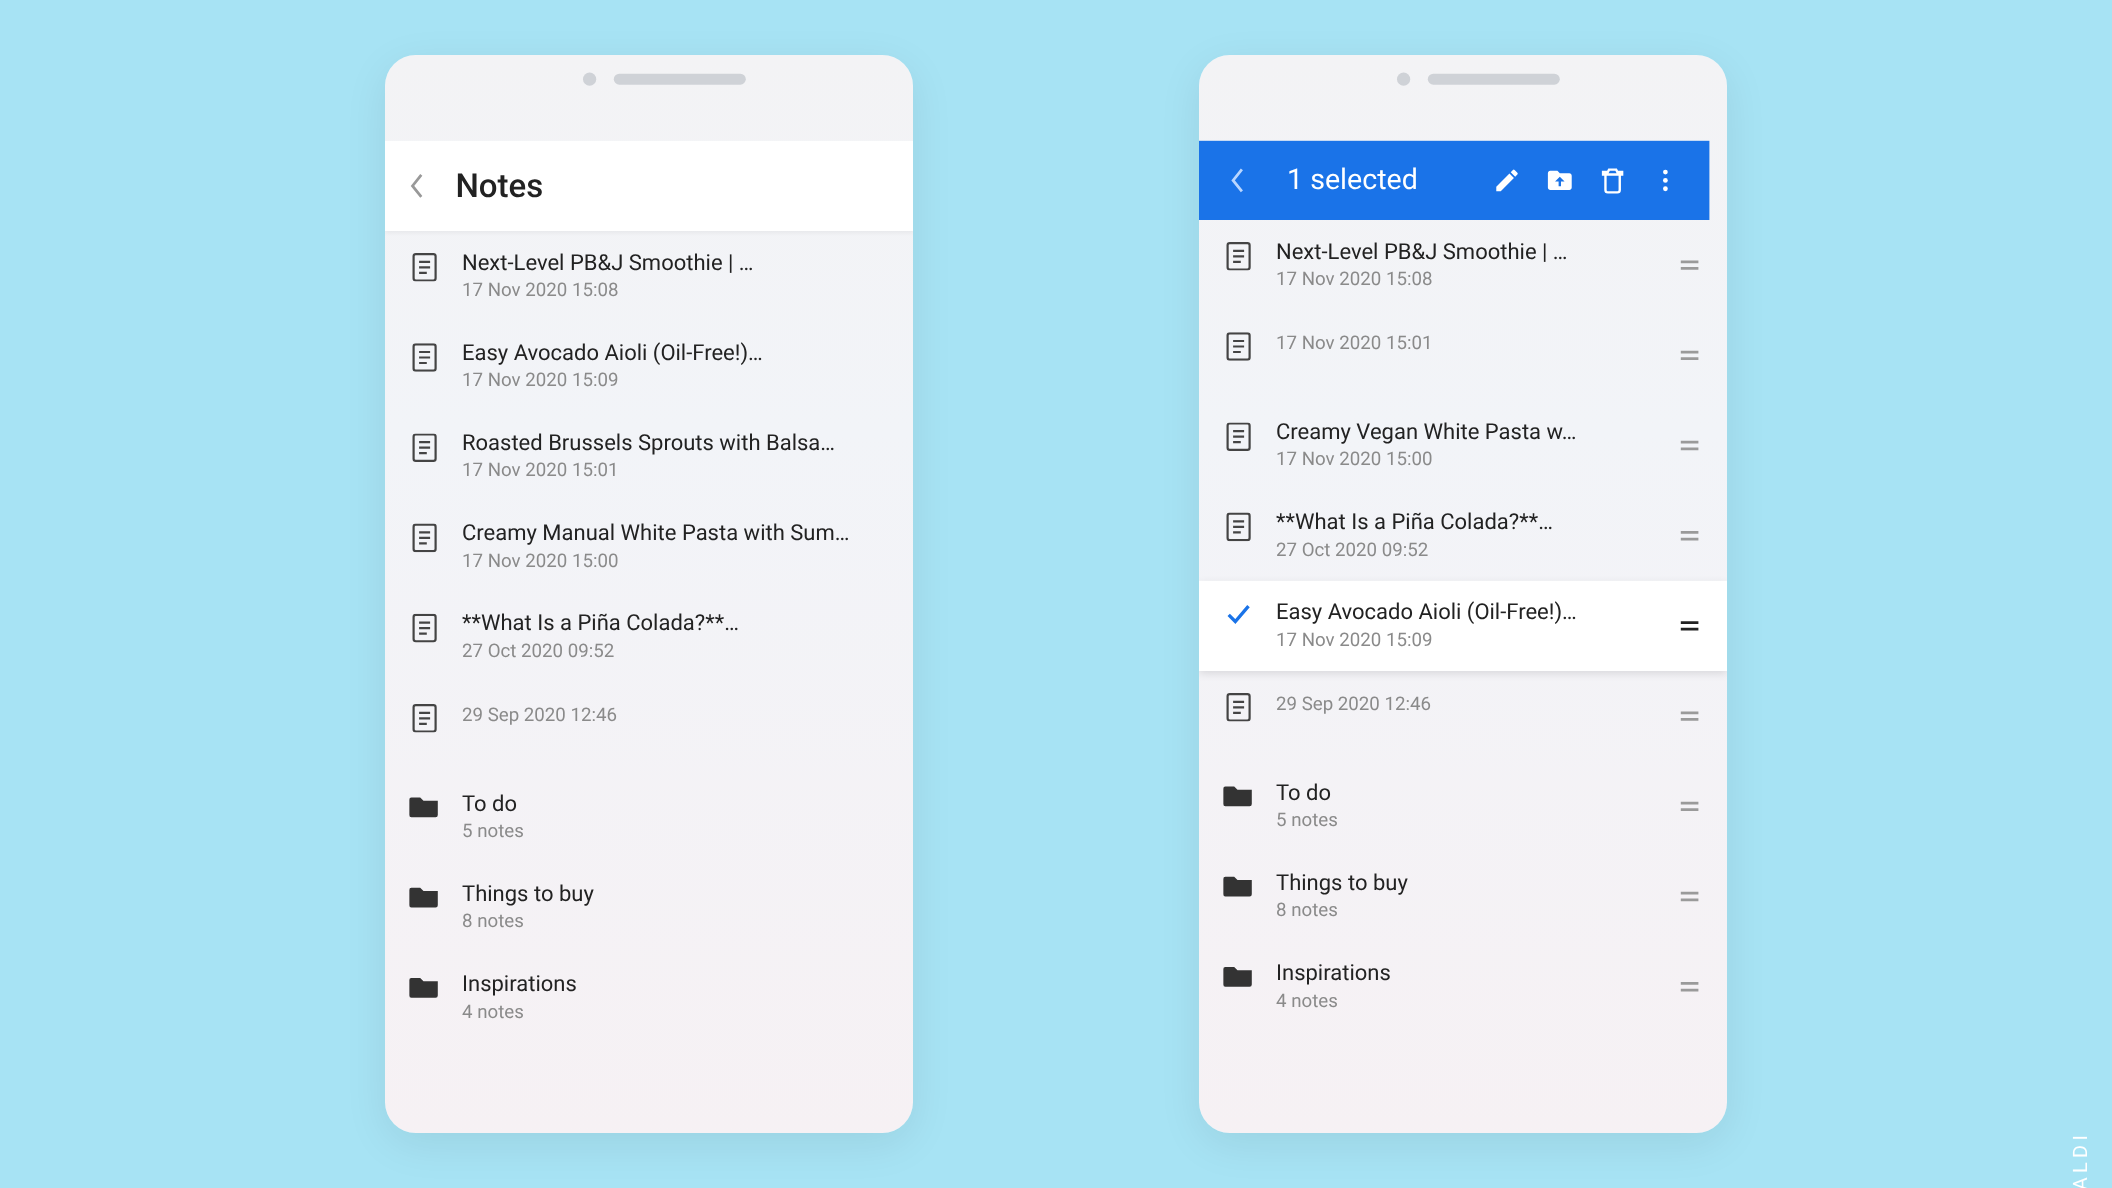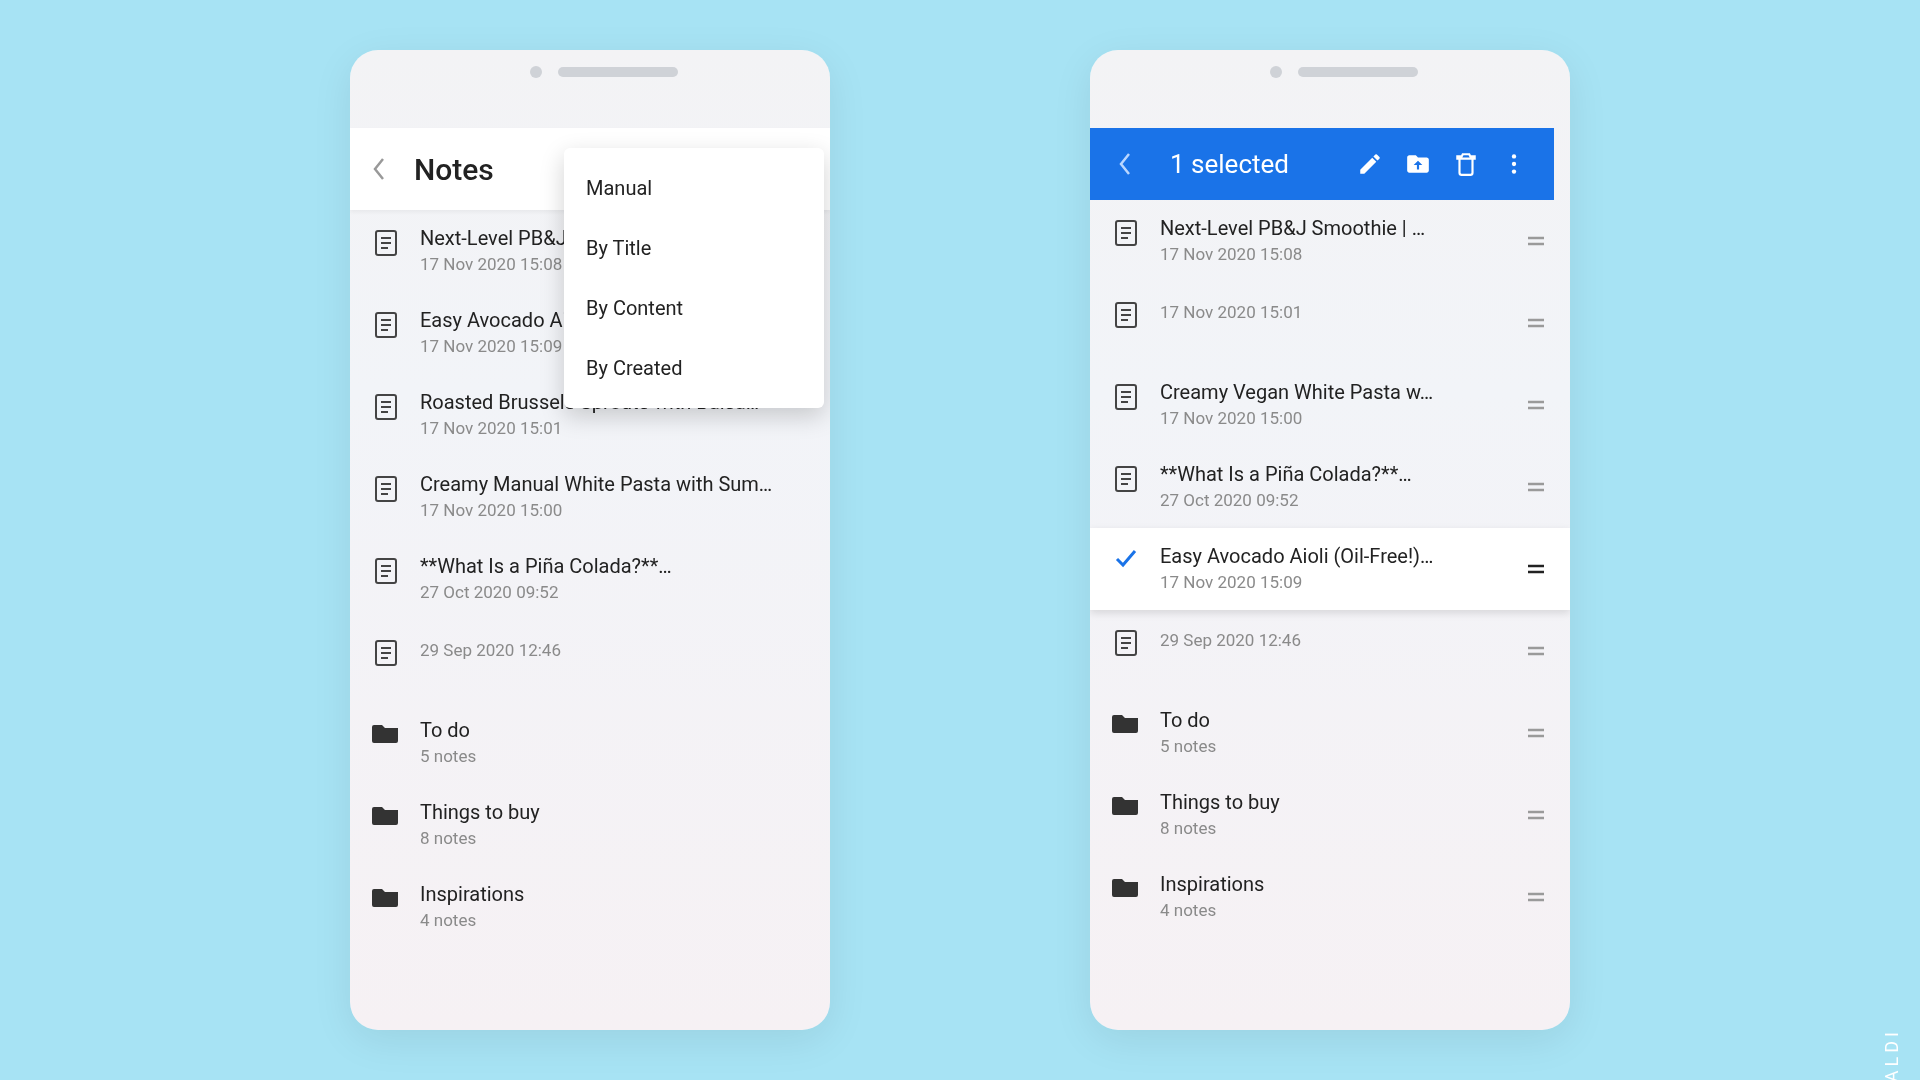--- a/index.html
+++ b/index.html
@@ -293,26 +293,20 @@
             <path d="M2 3h8l3 3h13v13a2 2 0 0 1-2 2H2a2 2 0 0 1-2-2V5a2 2 0 0 1 2-2z" fill="#333"></path>
           </svg>
         </div>
         <div class="row-body">
           <div class="row-title">Inspirations</div>
           <div class="row-sub">4 notes</div>
         </div>
       </div>
     </div>
 
-  <div class="dropdown" id="sort-dropdown">
-      <div class="dd-item">Manual</div>
-      <div class="dd-item">By Title</div>
-      <div class="dd-item">By Content</div>
-      <div class="dd-item">By Created</div>
-    </div>
 </div>
 
 <div class="phone right">
   <div class="cam-dot"></div>
   <div class="speaker"></div>
 
   <div class="header-sel">
     <div class="chev-back">
       <svg viewBox="0 0 14 24">
           <polyline points="11,2 3,12 11,22"></polyline>

